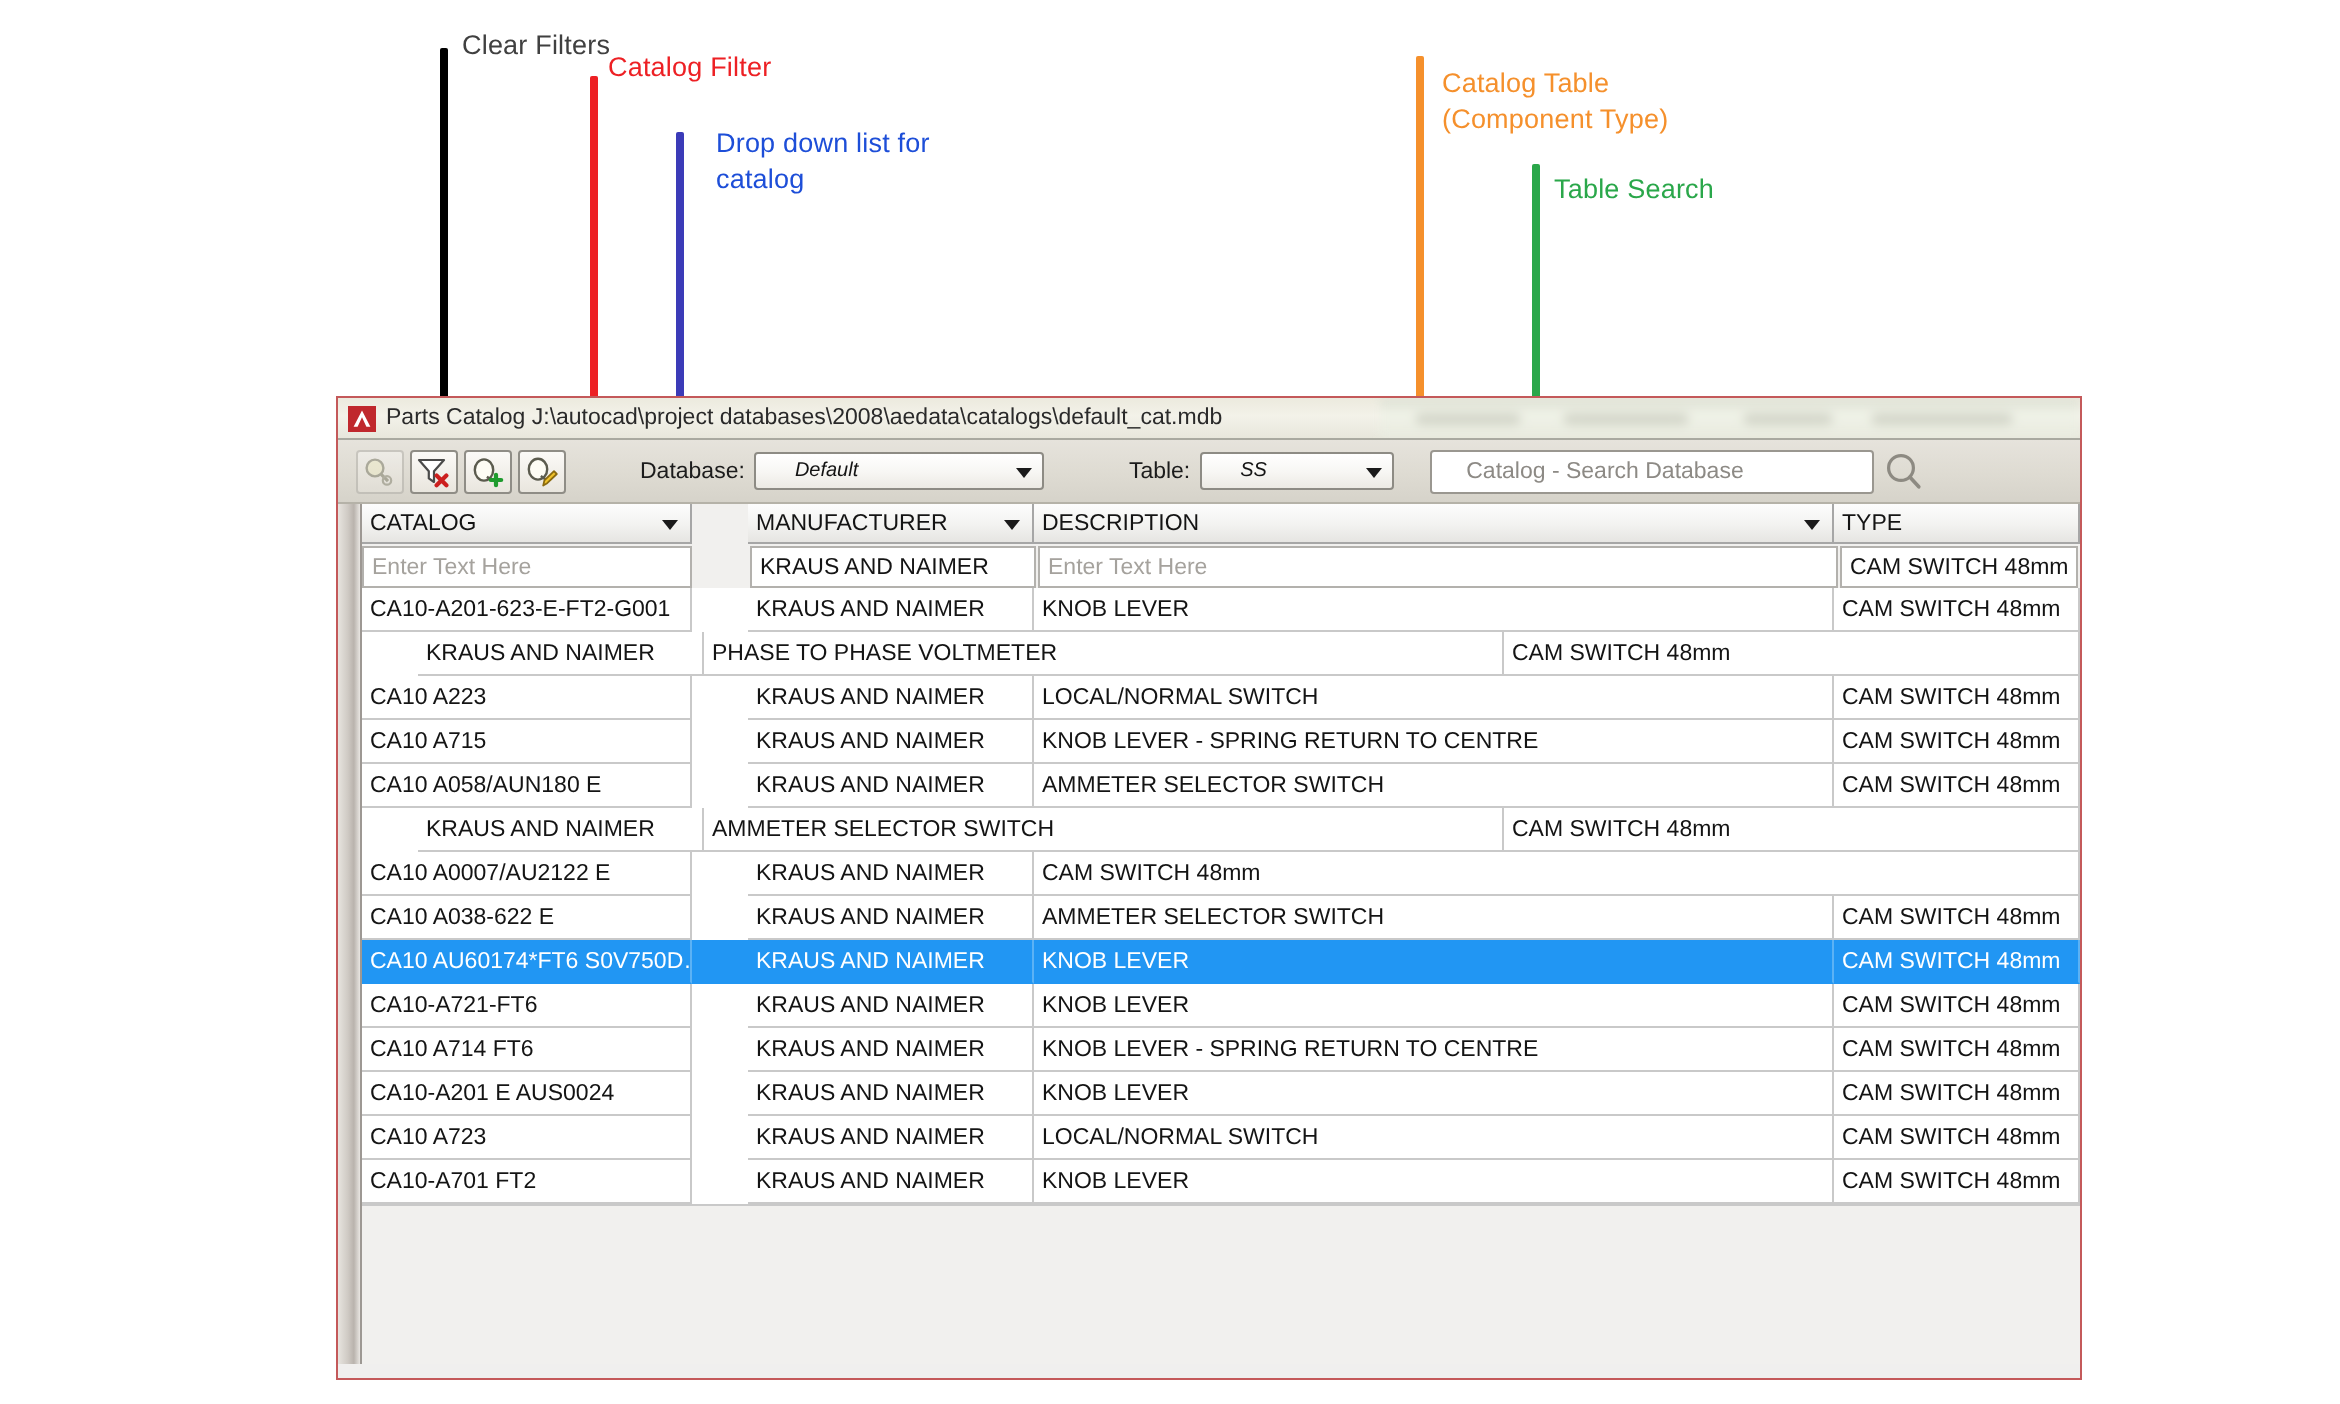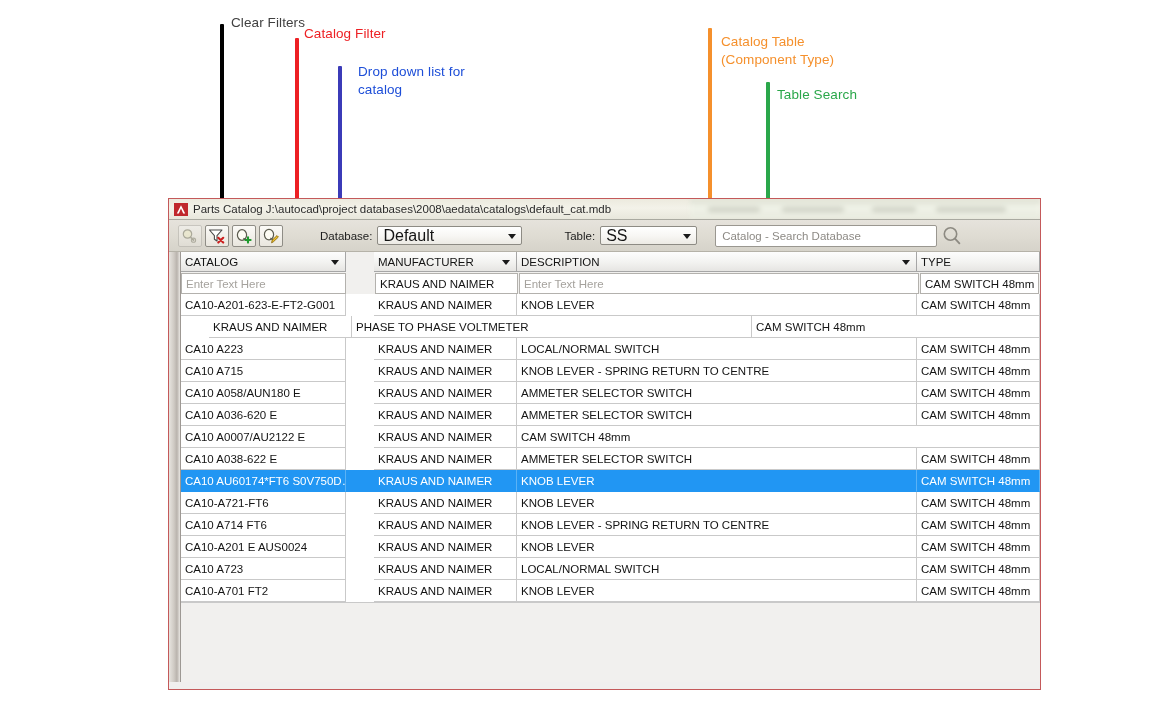--- a/index.html
+++ b/index.html
@@ -55,36 +55,36 @@
     position:relative;box-sizing:border-box;
   }
   .tbtn.disabled{opacity:.45;border-color:#a8a6a0;}
   .tb-gap{width:34px;}
   .lbl{font-size:11.5px;color:#1c1c1c;margin-right:5px;}
   .combo{
     height:19px;border:1px solid #8d8b84;border-radius:2px;
     background:linear-gradient(to bottom,#ffffff 0%,#f7f6f3 55%,#eceae4 100%);
     display:flex;align-items:center;box-sizing:border-box;position:relative;
   }
-  .combo .cval{font-size:16px;color:#141414;padding-left:5px;}
+  .combo .cval{font-size:10px;color:#141414;padding-left:19px;font-style:italic;}
   .combo .carr{
     position:absolute;right:5px;top:50%;margin-top:-2px;
     width:0;height:0;border-left:4px solid transparent;border-right:4px solid transparent;
     border-top:5px solid #1a1a1a;
   }
   #db-combo{width:145px;}
   #tbl-combo{width:97px;}
   .searchbox{
     height:22px;border:1px solid #9a9790;border-radius:2px;
     background:#ffffff;display:flex;align-items:center;
     box-sizing:border-box;width:222px;
   }
   .searchbox input{
     border:0;outline:0;width:100%;height:100%;
-    font-size:11.5px;color:#141414;padding-left:6px;
+    font-size:11.5px;color:#141414;padding-left:17px;
     font-family:"Liberation Sans",sans-serif;background:transparent;
   }
   .searchbox input::placeholder{color:#8d8a85;}
   .mag{width:24px;height:24px;margin-left:3px;position:relative;}
 
   
   .gridwrap{display:flex;height:430px;}
   .gutter{
     width:11px;flex:0 0 11px;
     background:linear-gradient(to right,#e7e4df 0%,#cfcac4 45%,#b9b3ad 72%,#e9e6e2 100%);
@@ -270,21 +270,20 @@
             <div class="dcell c2">KNOB LEVER - SPRING RETURN TO CENTRE</div>
             <div class="dcell c3">CAM SWITCH 48mm</div>
           </div>
           <div class="drow">
             <div class="dcell c0">CA10 A058/AUN180 E</div>
             <div class="dcell c1">KRAUS AND NAIMER</div>
             <div class="dcell c2">AMMETER SELECTOR SWITCH</div>
             <div class="dcell c3">CAM SWITCH 48mm</div>
           </div>
           <div class="drow">
-            <div class="dcell c0">CA10 A036-620 E</div>
             <div class="dcell c1">KRAUS AND NAIMER</div>
             <div class="dcell c2">AMMETER SELECTOR SWITCH</div>
             <div class="dcell c3">CAM SWITCH 48mm</div>
           </div>
           <div class="drow">
             <div class="dcell c0">CA10 A0007/AU2122 E</div>
             <div class="dcell c1">KRAUS AND NAIMER</div>
             <div class="dcell c3">CAM SWITCH 48mm</div>
           </div>
           <div class="drow">

